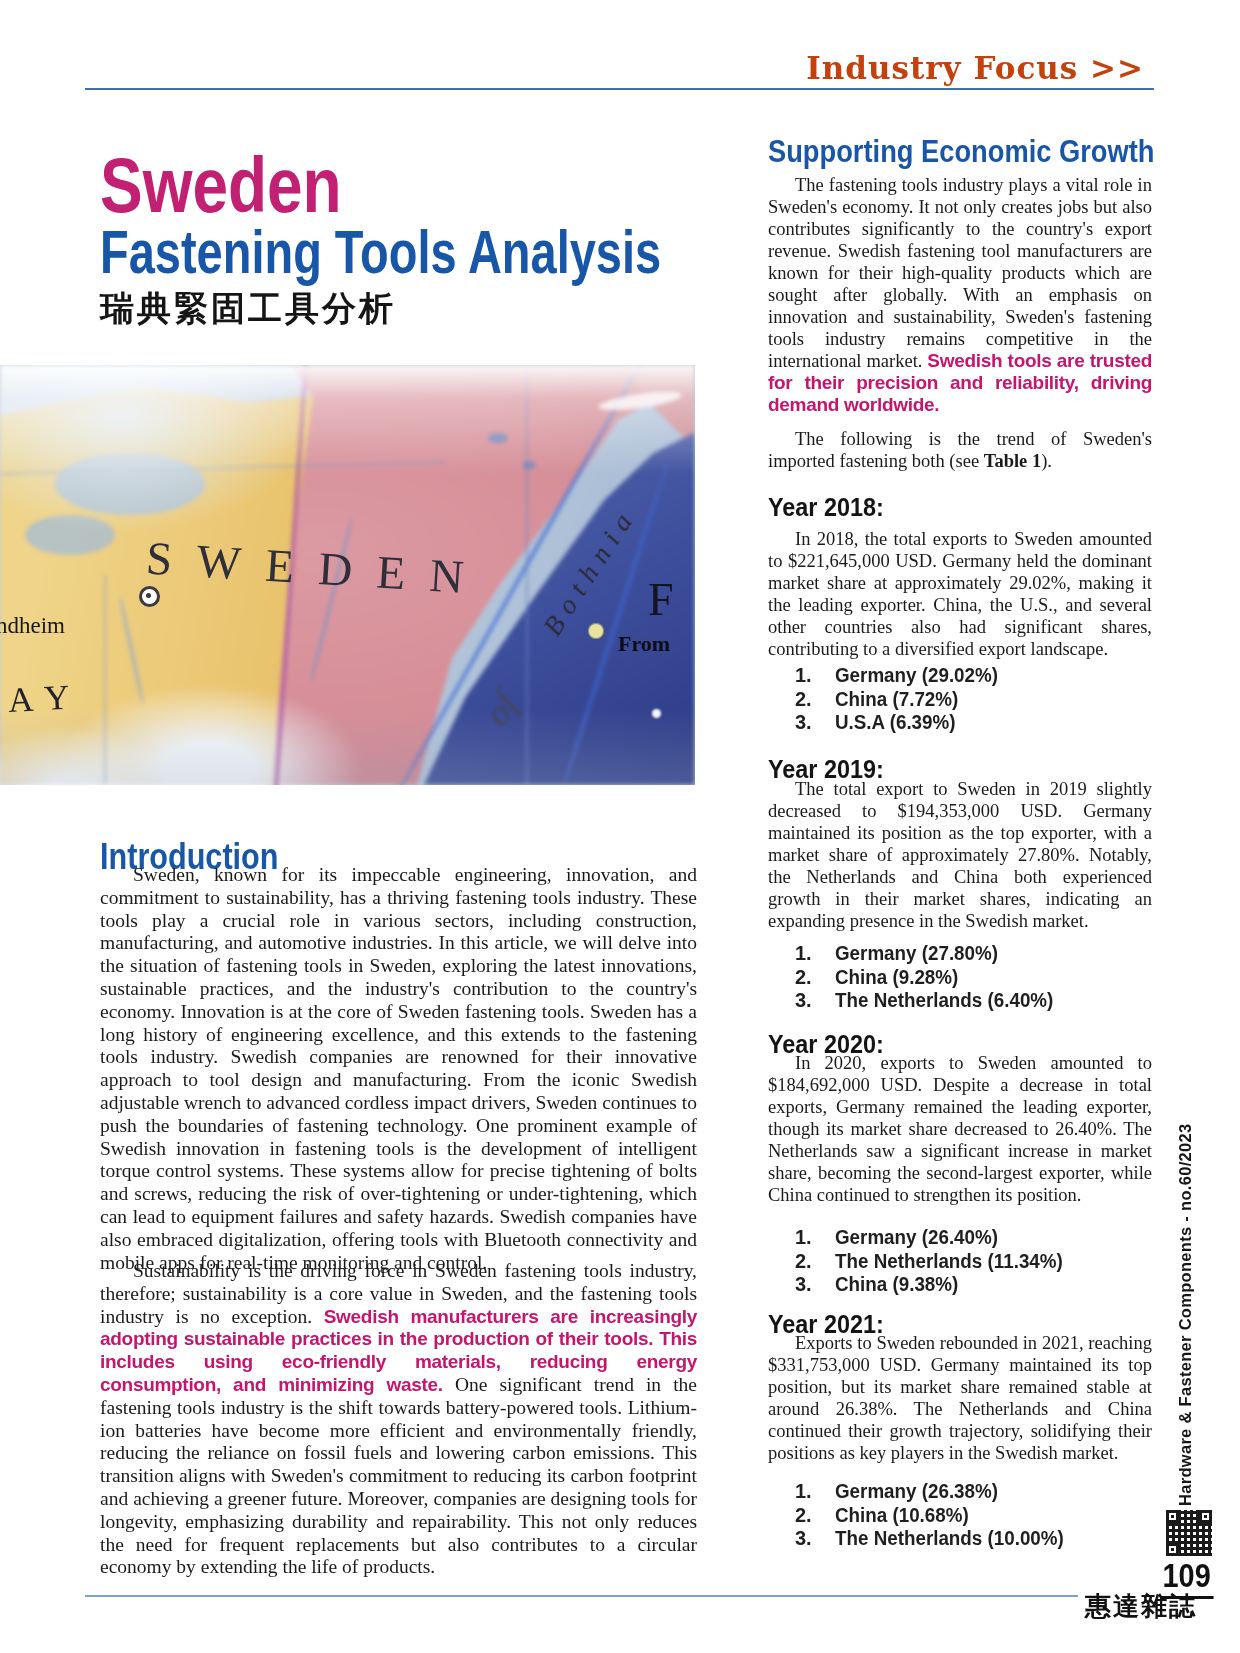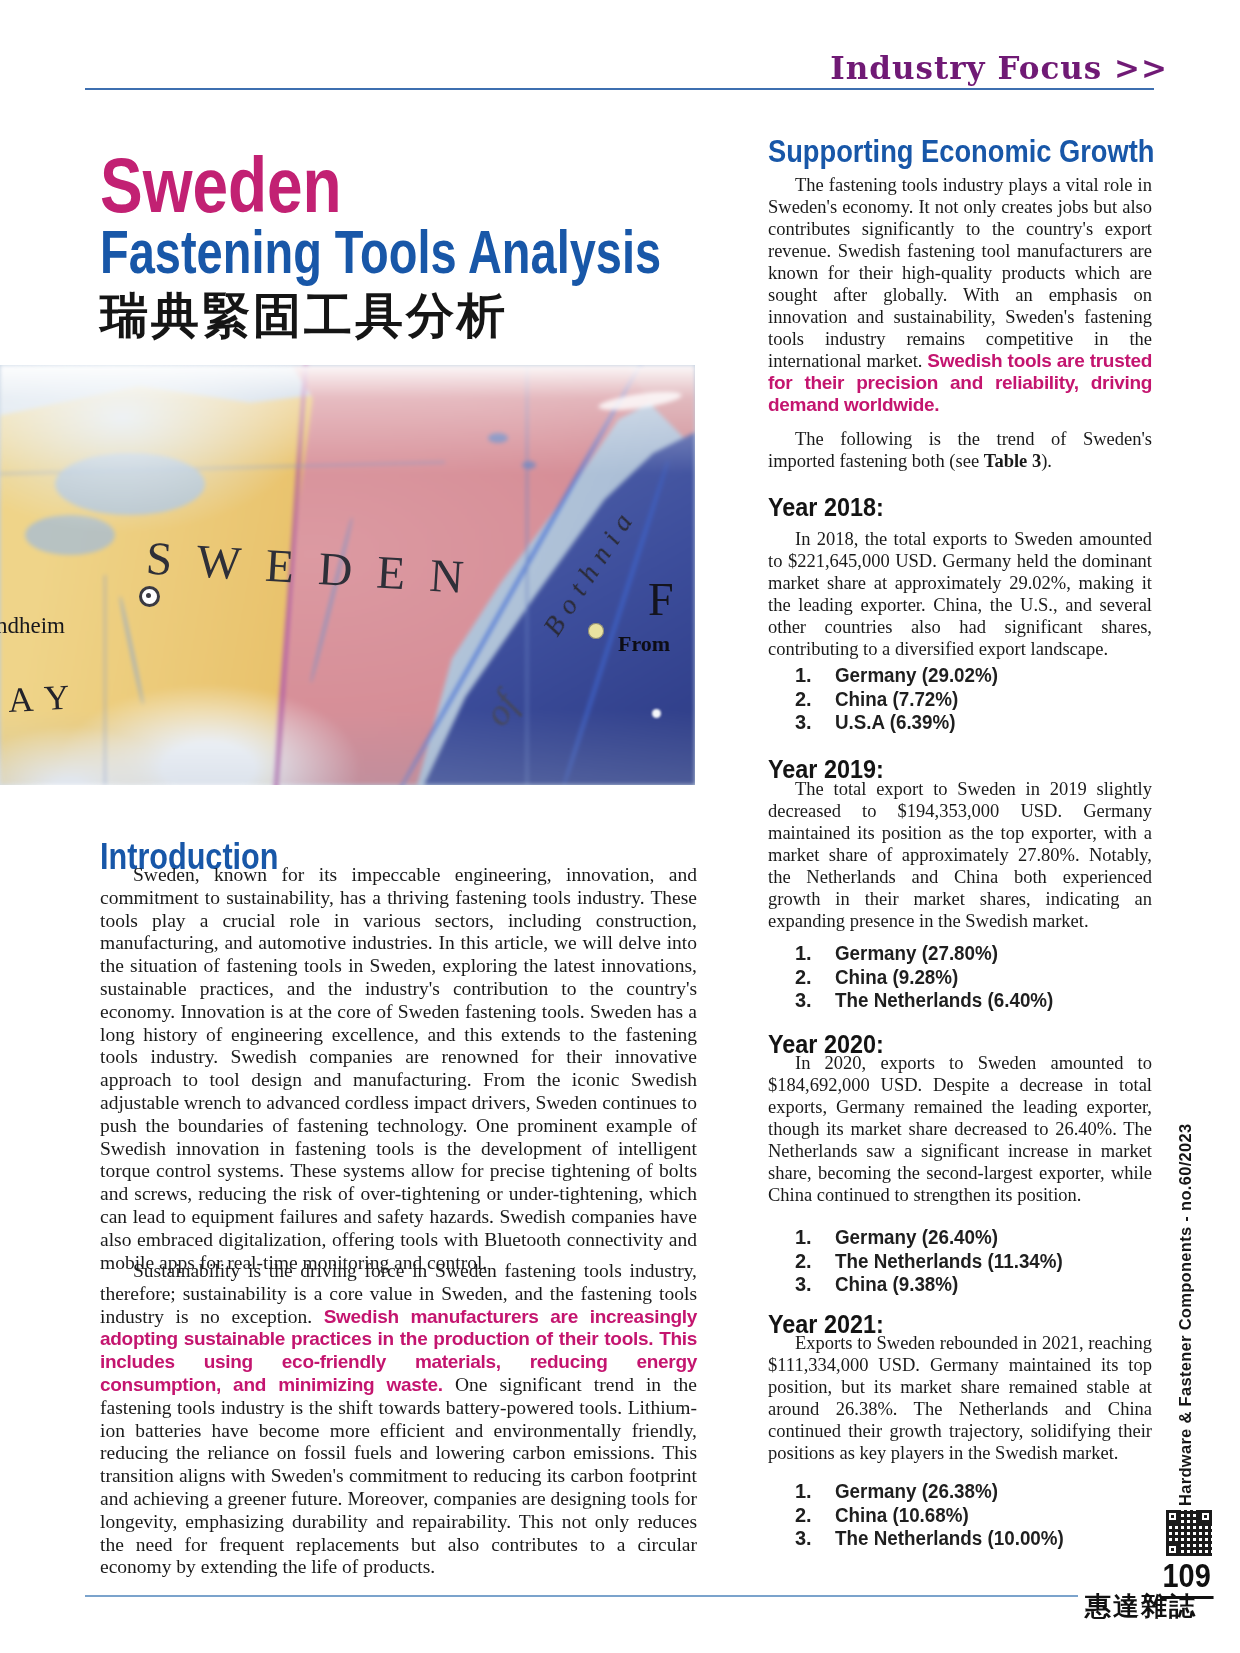--- a/index.html
+++ b/index.html
@@ -1,31 +1,31 @@
 <!DOCTYPE html>
 <html><head>
 <meta charset="utf-8">
 <style>
   html,body{margin:0;padding:0;background:#e8e8e8;}
   .page{position:relative;width:1240px;height:1653px;background:#ffffff;margin:0 auto;
         font-family:"Liberation Serif",serif;color:#1a1a1a;overflow:hidden;}
   .abs{position:absolute;}
 
   
-  .masthead{top:50px;right:72px;font-family:"DejaVu Serif",serif;font-weight:bold;
-            font-size:31px;color:#701a75;letter-spacing:1px;}
+  .masthead{top:50px;right:96px;font-family:"DejaVu Serif",serif;font-weight:bold;
+            font-size:31px;color:#c2410c;letter-spacing:1px;}
   .masthead-rule{top:88px;left:85px;width:1069px;height:2px;background:#3E6FB0;}
 
   
   .title-en1{left:100px;top:146px;font-family:"Liberation Sans",sans-serif;font-weight:bold;
              font-size:78px;line-height:1;color:#C22173;transform:scaleX(.82);transform-origin:0 0;white-space:nowrap;}
   .title-en2{left:100px;top:222px;font-family:"Liberation Sans",sans-serif;font-weight:bold;
              font-size:61px;line-height:1;color:#1857A8;transform:scaleX(.77);transform-origin:0 0;white-space:nowrap;}
   .title-zh{left:100px;top:290px;font-family:"Liberation Sans","DejaVu Sans",sans-serif;font-weight:bold;
-            font-size:48px;line-height:1.1;color:#151515;letter-spacing:3px;white-space:nowrap;}
+            font-size:34px;line-height:1.1;color:#151515;letter-spacing:3px;white-space:nowrap;}
 
   
   .map{left:0;top:365px;width:695px;height:420px;overflow:hidden;background:#BCCBDD;}
   .map-shapes{position:absolute;inset:0;filter:blur(2px);}
   .map-shapes>div{position:absolute;}
   .m-water{inset:0;background:linear-gradient(115deg,#D6E0EA 0%,#BCCBDD 45%,#AFC2D8 70%,#9FB2CF 100%);}
   .m-norway{inset:0;clip-path:polygon(0% 12%,20% 5%,36% 9%,46% 7%,44% 34%,42% 64%,40% 100%,0% 100%);
             background:linear-gradient(100deg,#EFD489 10%,#E7BC62 55%,#DFAF52 90%);}
   .m-sweden{inset:0;clip-path:polygon(42% 0%,93% 0%,97% 6%,89% 13%,81% 32%,72% 52%,65% 70%,60% 100%,39% 100%,41% 62%,43% 32%,45% 8%);
             background:radial-gradient(90% 80% at 45% 45%,#DC9AA2 0%,#D68E97 50%,#C97983 85%);}
@@ -171,21 +171,21 @@
   </div>
   <div class="abs lcol-p p-intro2">
     <span class="indent"><span>Sustainability is the driving force in Sweden fastening tools industry, therefore; sustainability is a core value in Sweden, and the fastening tools industry is no exception. </span><span class="hl">Swedish manufacturers are increasingly adopting sustainable practices in the production of their tools. This includes using eco-friendly materials, reducing energy consumption, and minimizing waste.</span><span> One significant trend in the fastening tools industry is the shift towards battery-powered tools. Lithium-ion batteries have become more efficient and environmentally friendly, reducing the reliance on fossil fuels and lowering carbon emissions. This transition aligns with Sweden's commitment to reducing its carbon footprint and achieving a greener future. Moreover, companies are designing tools for longevity, emphasizing durability and repairability. This not only reduces the need for frequent replacements but also contributes to a circular economy by extending the life of products.</span></span>
   </div>
 
   <div class="abs rh2">Supporting Economic Growth</div>
   <div class="abs rcol-p p-sup1">
     <span class="indent"><span>The fastening tools industry plays a vital role in Sweden's economy. It not only creates jobs but also contributes significantly to the country's export revenue. Swedish fastening tool manufacturers are known for their high-quality products which are sought after globally. With an emphasis on innovation and sustainability, Sweden's fastening tools industry remains competitive in the international market. </span><span class="hl">Swedish tools are trusted for their precision and reliability, driving demand worldwide.</span></span>
   </div>
   <div class="abs rcol-p p-sup2">
-    <span class="indent"><span>The following is the trend of Sweden's  imported fastening both (see </span><b>Table 3</b><span>).</span></span>
+    <span class="indent"><span>The following is the trend of Sweden's  imported fastening both (see </span><b>Table 1</b><span>).</span></span>
   </div>
 
   <div class="abs year-h yh0">Year 2018:</div>
   <div class="abs rcol-p yp0">
     <span class="indent">In 2018, the total exports to Sweden amounted to $221,645,000 USD. Germany held the dominant market share at approximately 29.02%, making it the leading exporter. China, the U.S., and several other countries also had significant shares, contributing to a diversified export landscape.</span>
   </div>
   <div class="abs rlist yl0">
     <div class="row">
         <span class="num">1.</span>
         <span class="lbl">Germany (29.02%)</span>
@@ -233,21 +233,21 @@
         <span class="lbl">The Netherlands (11.34%)</span>
       </div>
     <div class="row">
         <span class="num">3.</span>
         <span class="lbl">China (9.38%)</span>
       </div>
   </div>
 
   <div class="abs year-h yh3">Year 2021:</div>
   <div class="abs rcol-p yp3">
-    <span class="indent">Exports to Sweden rebounded in 2021, reaching $111,334,000 USD. Germany maintained its top position, but its market share remained stable at around 26.38%. The Netherlands and China continued their growth trajectory, solidifying their positions as key players in the Swedish market.</span>
+    <span class="indent">Exports to Sweden rebounded in 2021, reaching $331,753,000 USD. Germany maintained its top position, but its market share remained stable at around 26.38%. The Netherlands and China continued their growth trajectory, solidifying their positions as key players in the Swedish market.</span>
   </div>
   <div class="abs rlist yl3">
     <div class="row">
         <span class="num">1.</span>
         <span class="lbl">Germany (26.38%)</span>
       </div>
     <div class="row">
         <span class="num">2.</span>
         <span class="lbl">China (10.68%)</span>
       </div>

